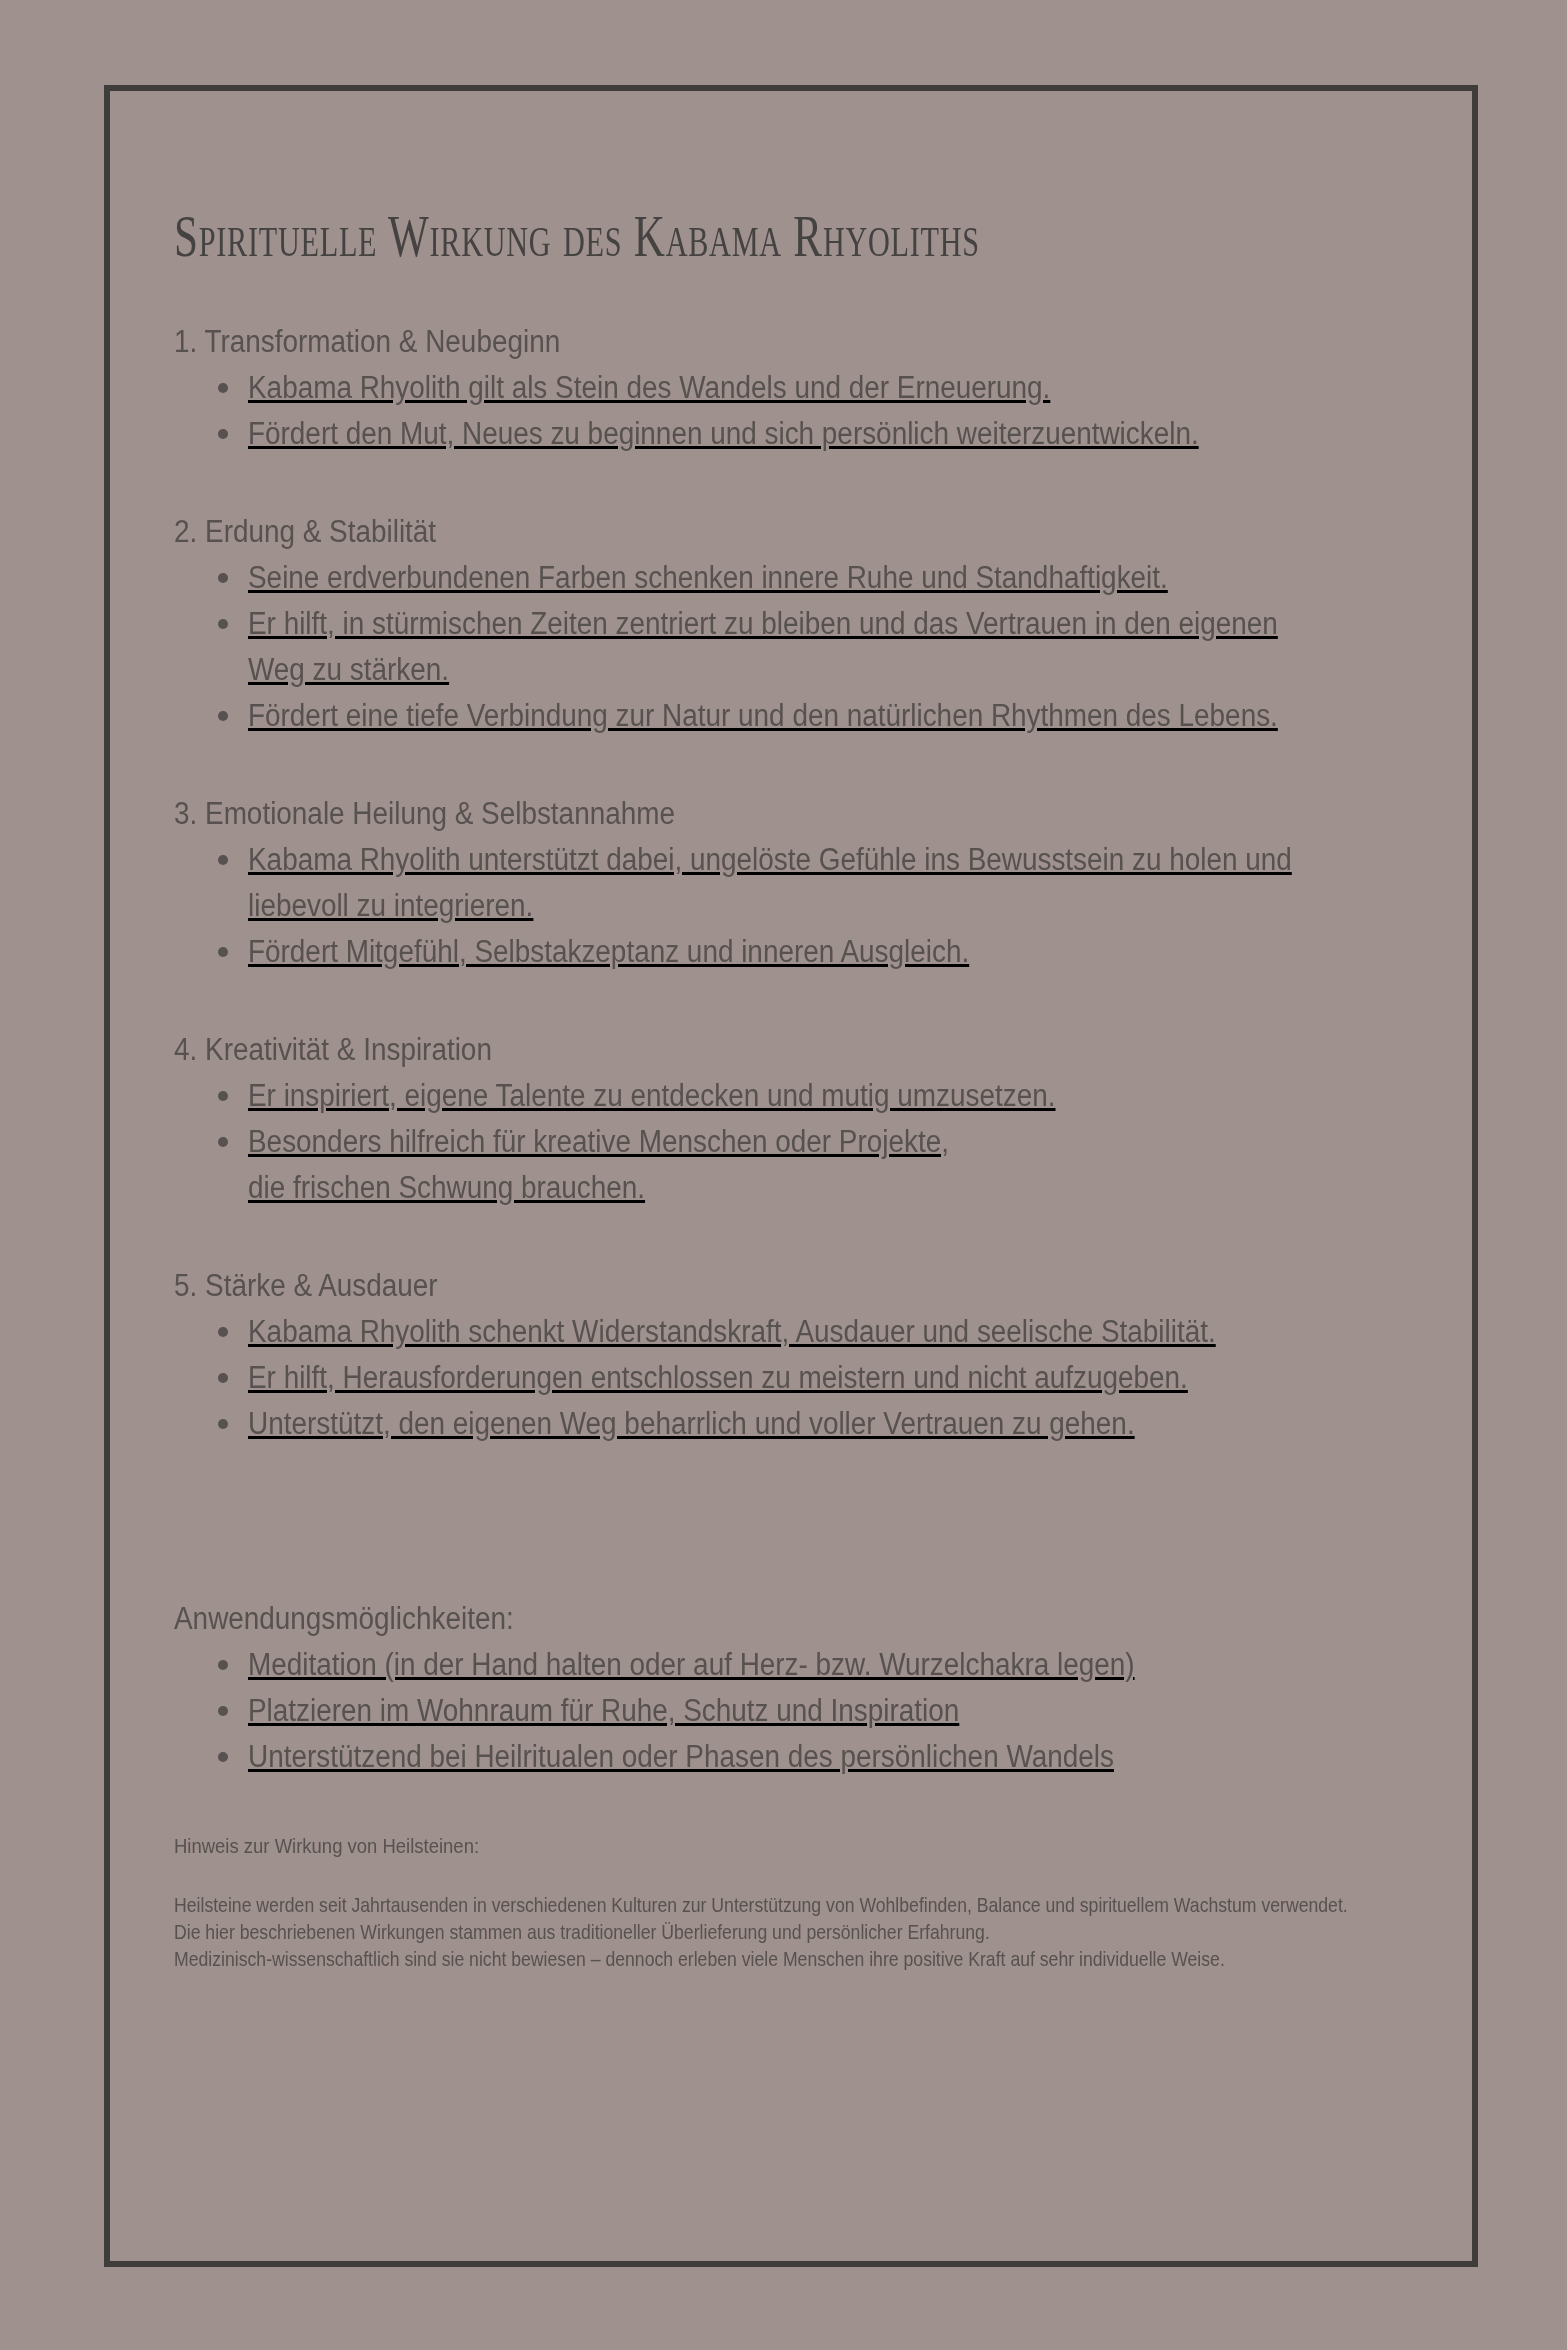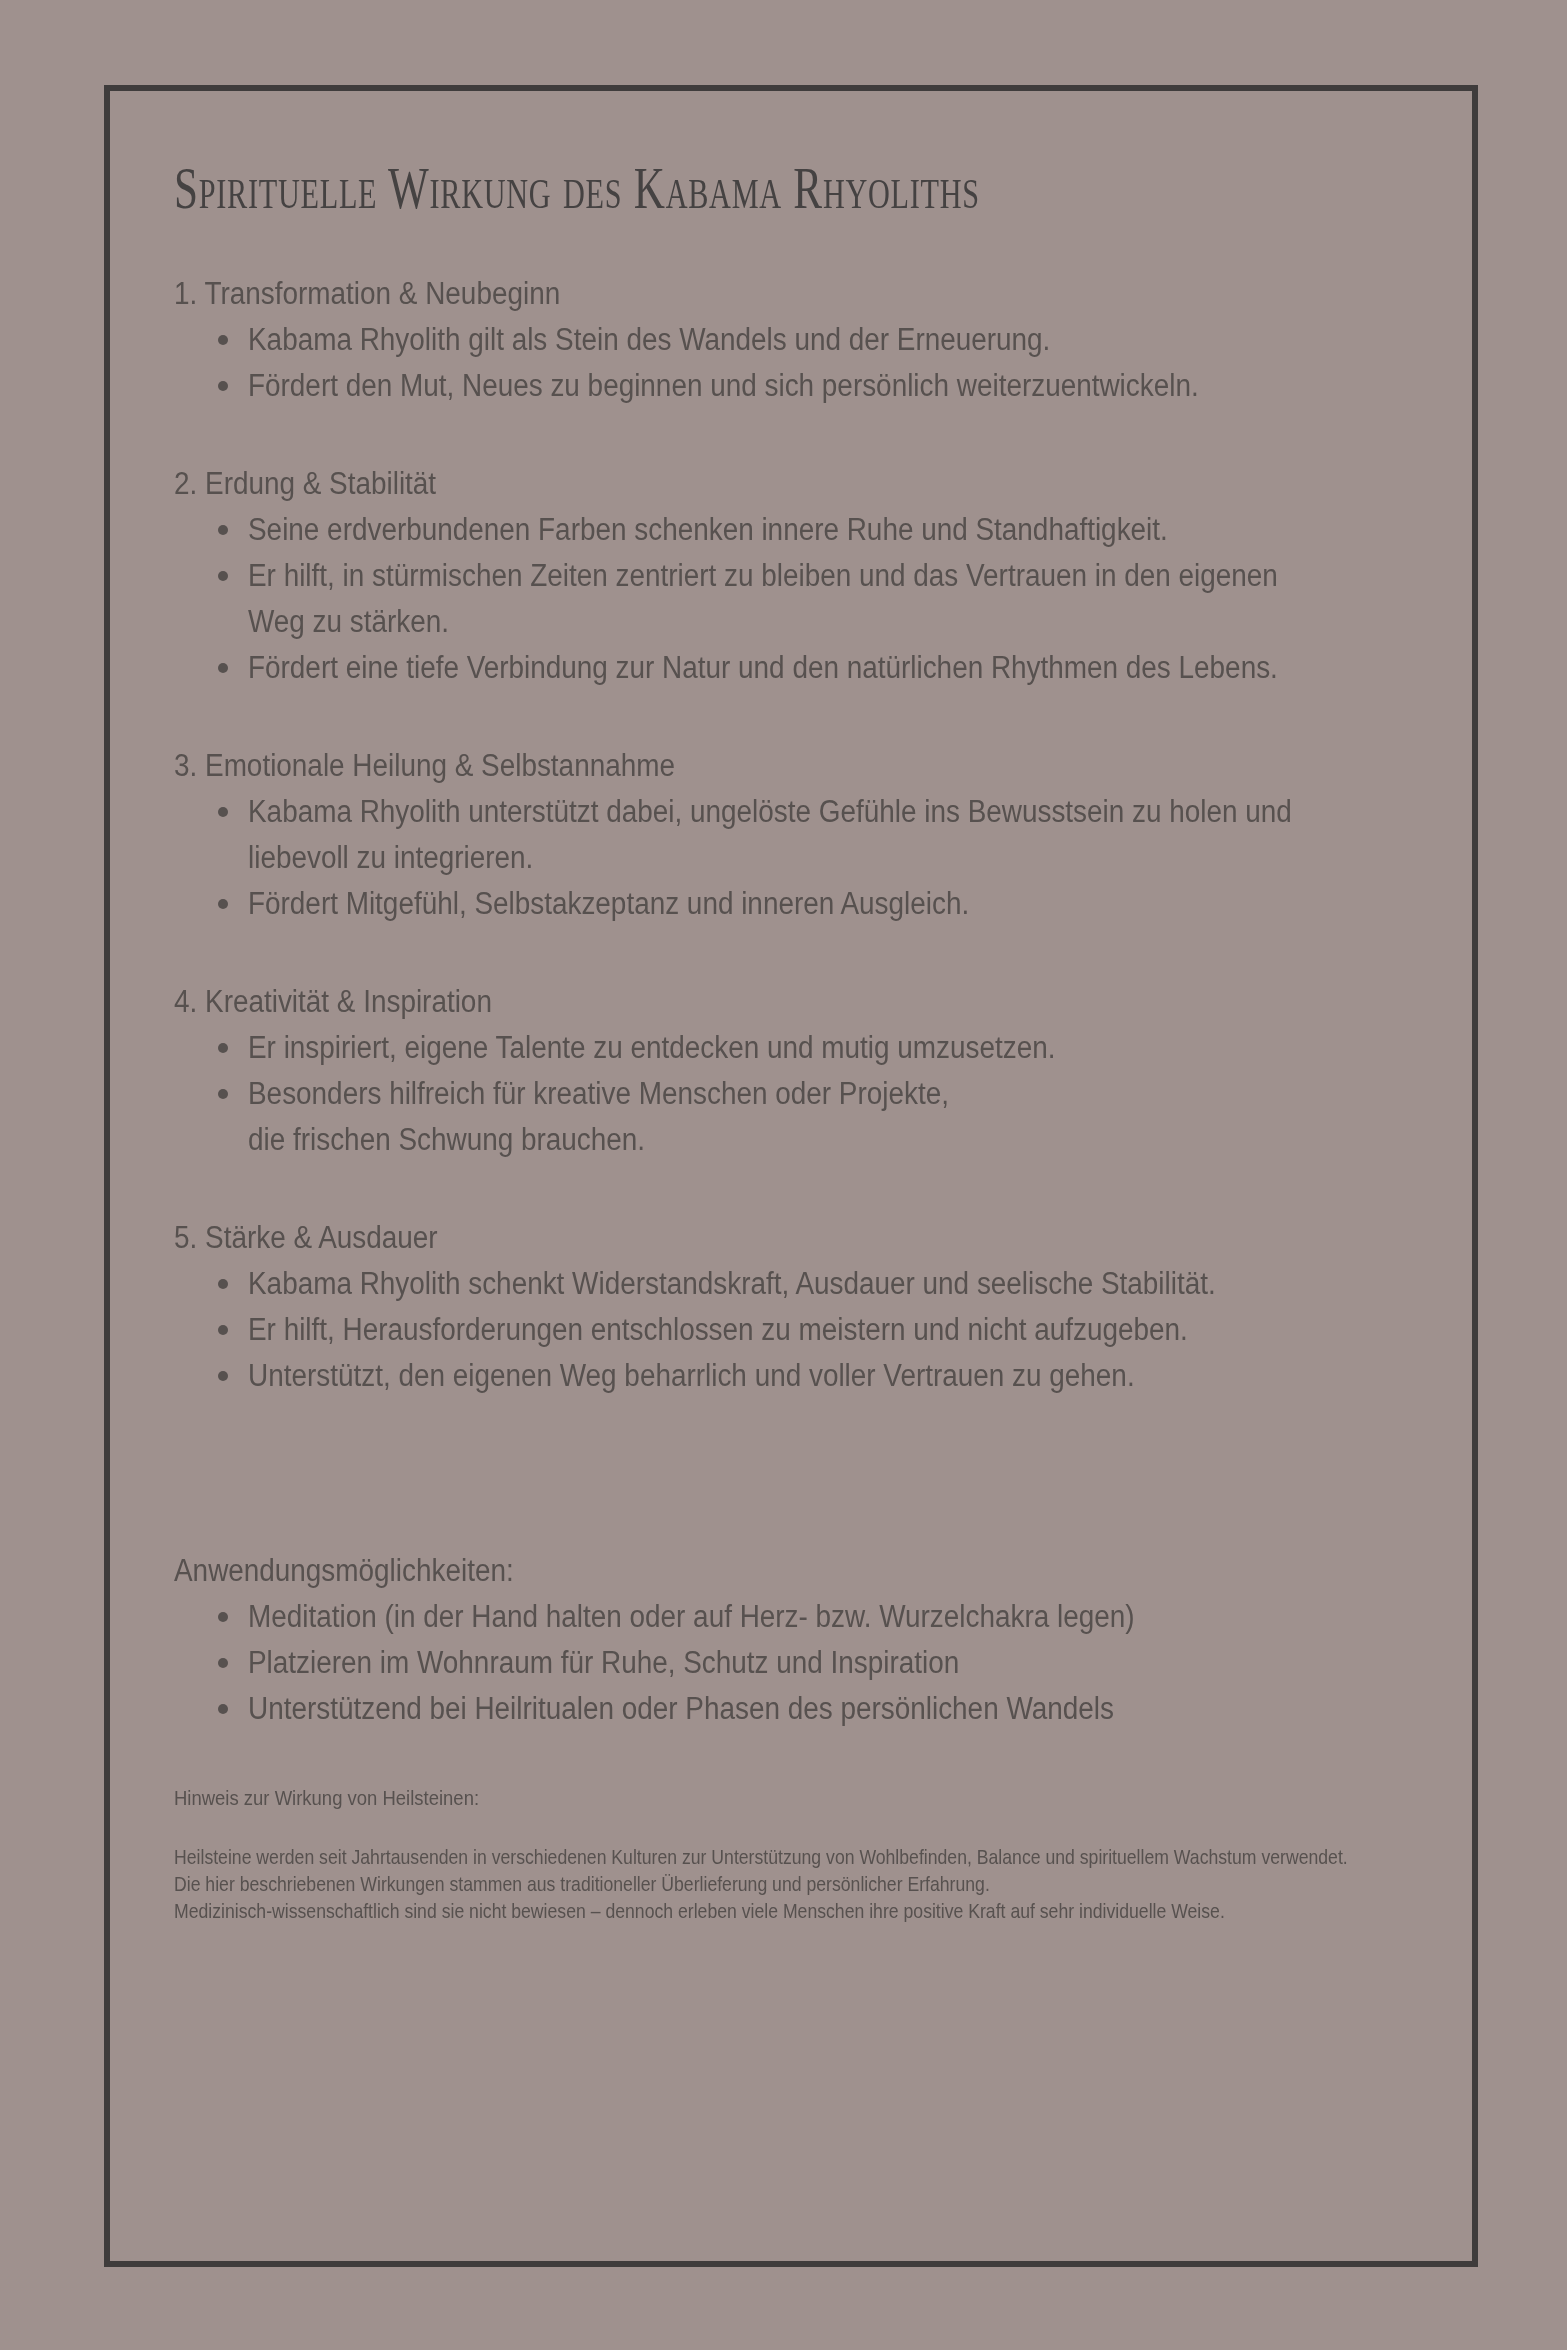--- a/index.html
+++ b/index.html
@@ -21,20 +21,21 @@
   .frame {
     position: absolute;
     left: 104px;
     top: 85px;
     width: 1374px;
     height: 2182px;
     border: 6px solid var(--frame);
   }
   .content {
     padding: 66px 56px 0 64px;
+    margin-top: 48px;
   }
   .doc-title {
     margin: 0;
     font-family: "Liberation Serif", serif;
     font-variant: small-caps;
     font-weight: normal;
     font-size: 60px;
     line-height: 62px;
     color: var(--title);
     letter-spacing: 1px;
@@ -45,21 +46,21 @@
   .section { margin-top: 52px; }
   .section.gap-large { margin-top: 149px; }
   .section-heading {
     font-size: 31px;
     line-height: 46px;
     color: var(--text);
     white-space: nowrap;
     transform: scaleX(0.9);
     transform-origin: 0 50%;
   }
-  .bullets { margin-left: 44px; }
+  .bullets { margin-left: 44px; text-decoration: underline; }
   .bullet-item { display: flex; }
   .bullet-dot {
     flex: 0 0 30px;
     width: 30px;
   }
   .bullet-dot::before {
     content: "";
     display: block;
     width: 10px;
     height: 10px;

